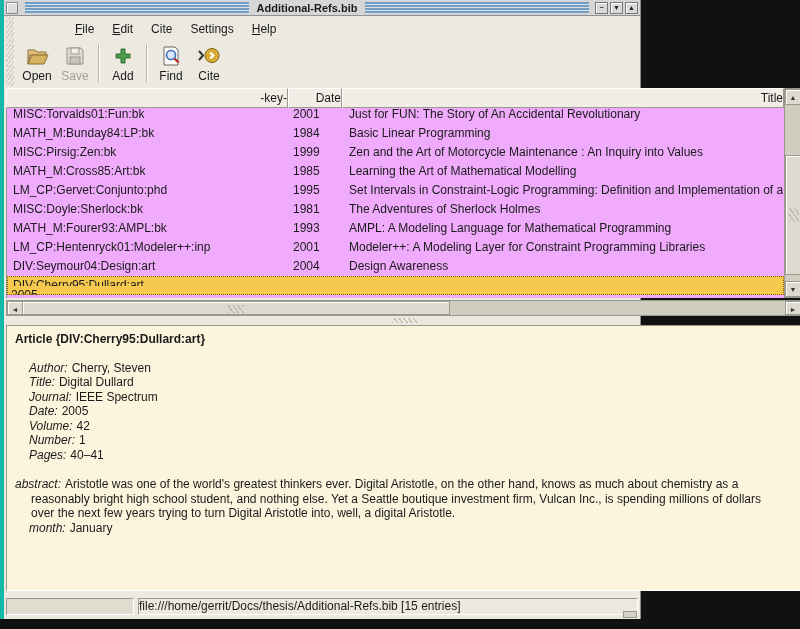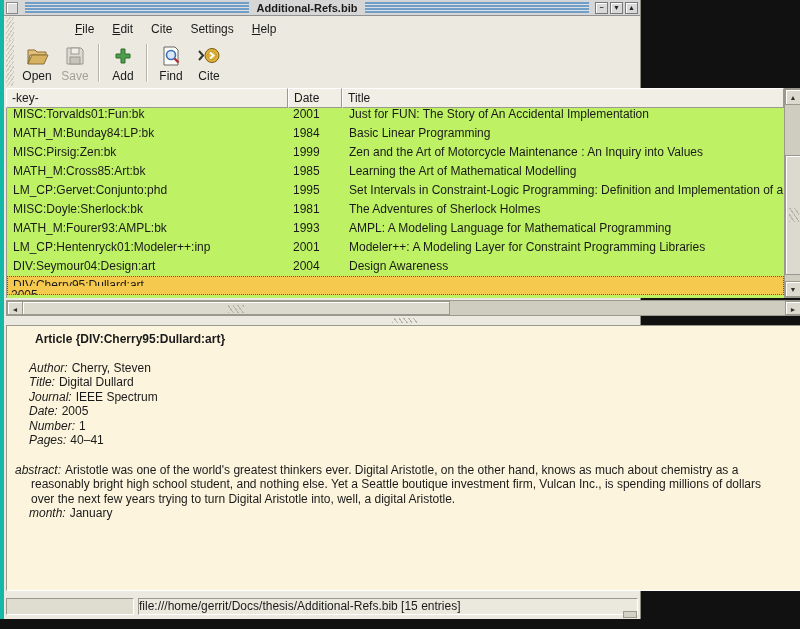--- a/index.html
+++ b/index.html
@@ -33,28 +33,28 @@
   .tool-btn { width:38px; display:flex; flex-direction:column; align-items:center; justify-content:center;
               padding:2px 0; }
   .tool-btn .ticon { height:24px; display:flex; align-items:center; justify-content:center; }
   .tool-btn .tlabel { font-size:12px; margin-top:1px; }
   .tool-btn.disabled .tlabel { color:#a3a199; }
   .tool-sep { width:2px; margin:4px 4px; border-left:1px solid #b7b4a8; border-right:1px solid #fff; }
 
   
   .list-header { position:absolute; top:88px; left:2px; width:778px; height:20px; display:flex; }
   .hcell { background:#F0EEE5; border:1px solid #9B998D; border-top-color:#fff; border-left-color:#fff;
-           font-size:12px; line-height:18px; padding-left:5px; overflow:hidden; white-space:nowrap; }
+           font-size:12px; line-height:18px; padding-left:5px; overflow:hidden; white-space:nowrap;text-align:right; }
   .hcell.c-key { width:282px; }
   .hcell.c-date { width:54px; }
   .hcell.c-title { flex:1; }
 
   
   .list-body { position:absolute; top:108px; left:2px; width:778px; height:190px;
-               background:#bef264; overflow:hidden; border-left:1px solid #9B998D; }
+               background:#f0abfc; overflow:hidden; border-left:1px solid #9B998D; }
   .trow { display:flex; height:19px; line-height:19px; white-space:nowrap; }
   .trow:first-child { margin-top:-3px; }
   .trow.selected { background:#F5C84E; outline:1px dotted #7a5c10; outline-offset:-1px;flex-direction:column; }
   .tcell { overflow:hidden; font-size:12px; }
   .tcell.c-key { width:282px; padding-left:6px; }
   .tcell.c-date { width:54px; padding-left:4px; }
   .tcell.c-title { flex:1; padding-left:6px; }
 
   
   .vscroll { position:absolute; top:88px; left:780px; width:18px; height:210px; background:#CFCCC0;
@@ -79,21 +79,21 @@
 
   
   .splitter { position:absolute; top:316px; left:0; right:0; height:9px; }
   .splitter .grip { position:absolute; left:388px; top:2px; width:26px; height:5px;
             background:repeating-linear-gradient(55deg, #b5b2a6 0 1px, transparent 1px 4px); }
 
   
   .detail { position:absolute; top:325px; left:2px; width:796px; height:266px; background:#FCF4DC;
             border:1px solid #9B998D; border-bottom-color:#fff; border-right-color:#fff;
             padding:6px 8px; overflow:hidden; line-height:14.5px; }
-  .detail .heading { font-weight:bold; margin-bottom:14px;margin-left:20px; }
+  .detail .heading { font-weight:bold; margin-bottom:14px; }
   .field-line { margin-left:14px; }
   .field-line i, .abstract i, .month-line i { font-style:italic; margin-right:4px; }
   .abstract { margin-top:15px; padding-left:16px; text-indent:-16px; width:748px; }
   .month-line { margin-left:14px; }
 
   
   .statusbar { position:absolute; top:595px; left:0; right:0; height:22px; display:flex; align-items:center; padding:0 2px; }
   .status-box-left { width:128px; height:17px; background:#DFDDD0; border:1px solid #9B998D;
                      border-bottom-color:#fff; border-right-color:#fff; margin-right:4px; }
   .status-box-main { flex:1; height:17px; background:#EBE9DE; border:1px solid #9B998D;
@@ -187,21 +187,21 @@
   <div class="list-header">
     <div class="hcell c-key">-key-</div>
     <div class="hcell c-date">Date</div>
     <div class="hcell c-title">Title</div>
   </div>
 
   <div class="list-body" id="table-body">
       <div class="trow">
         <div class="tcell c-key">MISC:Torvalds01:Fun:bk</div>
         <div class="tcell c-date">2001</div>
-        <div class="tcell c-title">Just for FUN: The Story of An Accidental Implementation</div>
+        <div class="tcell c-title">Just for FUN: The Story of An Accidental Revolutionary</div>
       </div>
       <div class="trow">
         <div class="tcell c-key">MATH_M:Bunday84:LP:bk</div>
         <div class="tcell c-date">1984</div>
         <div class="tcell c-title">Basic Linear Programming</div>
       </div>
       <div class="trow">
         <div class="tcell c-key">MISC:Pirsig:Zen:bk</div>
         <div class="tcell c-date">1999</div>
         <div class="tcell c-title">Zen and the Art of Motorcycle Maintenance : An Inquiry into Values</div>
@@ -263,20 +263,21 @@
     <div class="grip"></div>
   </div>
 
   <div class="detail">
     <div class="heading">Article {DIV:Cherry95:Dullard:art}</div>
     <div id="detail-fields">
         <div class="field-line"><i>Author:</i><span>Cherry, Steven</span></div>
         <div class="field-line"><i>Title:</i><span>Digital Dullard</span></div>
         <div class="field-line"><i>Journal:</i><span>IEEE Spectrum</span></div>
         <div class="field-line"><i>Date:</i><span>2005</span></div>
+        <div class="field-line"><i>Volume:</i><span>42</span></div>
         <div class="field-line"><i>Number:</i><span>1</span></div>
         <div class="field-line"><i>Pages:</i><span>40–41</span></div>
       </div>
     <div class="abstract">
       <i>abstract:</i><span>Aristotle was one of the world's greatest thinkers ever. Digital Aristotle, on the other hand, knows as much about chemistry as a reasonably bright high school student, and nothing else. Yet a Seattle boutique investment firm, Vulcan Inc., is spending millions of dollars over the next few years trying to turn Digital Aristotle into, well, a digital Aristotle.</span>
     </div>
     <div class="month-line">
       <i>month:</i><span>January</span>
     </div>
   </div>

